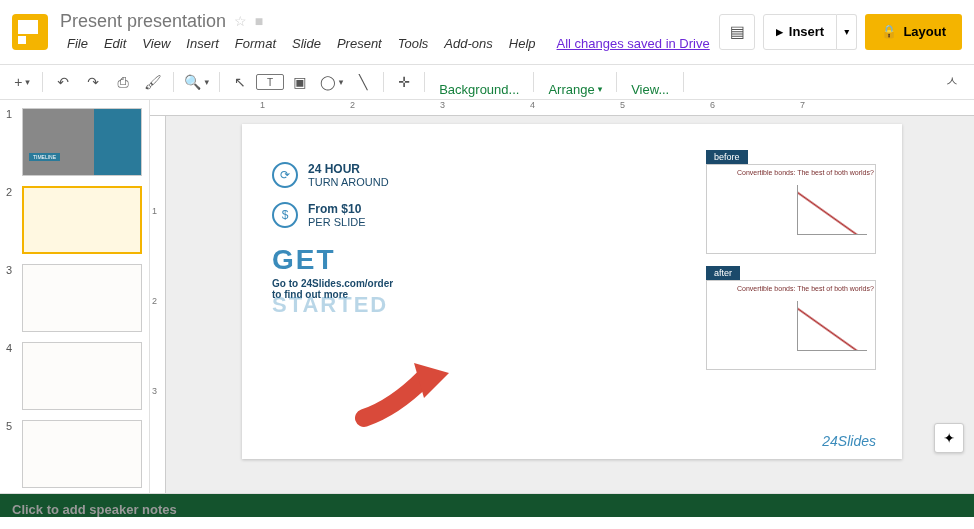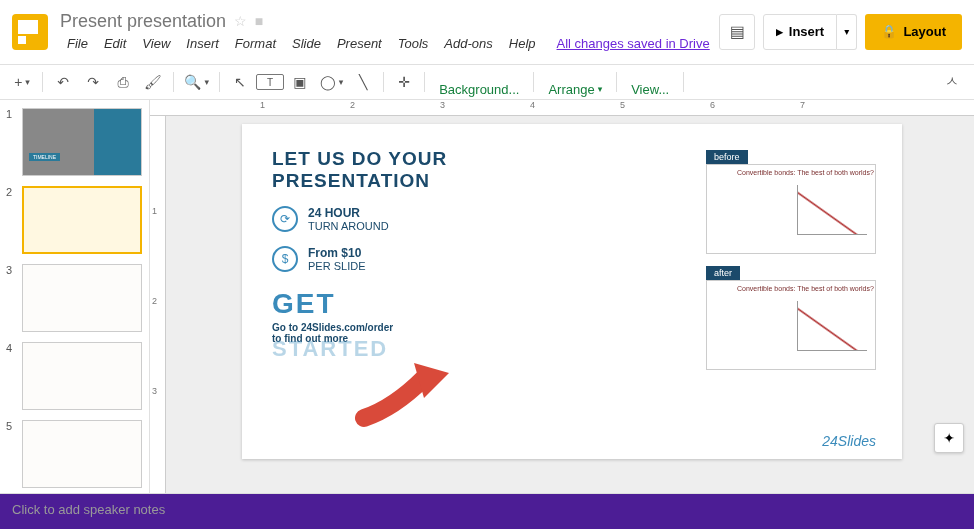--- a/index.html
+++ b/index.html
@@ -65,21 +65,21 @@
 .triangle { width: 0; height: 0; border-left: 30px solid transparent; border-right: 30px solid transparent; border-bottom: 50px solid #1b4a6b; }
 .ex-title-text { font-size: 7px; color: #7a2e2e; position: absolute; top: 4px; left: 30px; }
 .ex-chart { position: absolute; right: 8px; top: 20px; width: 70px; height: 50px; border-left: 1px solid #999; border-bottom: 1px solid #999; }
 .ex-chart::after { content:''; position:absolute; left:0; bottom:0; width:100%; height:100%; background: linear-gradient(to top right, transparent 40%, #b03030 42%, transparent 44%); }
 .brand { position: absolute; right: 26px; bottom: 10px; color: #3a8bbb; font-size: 14px; font-style: italic; }
 
 
 .arrow { position: absolute; left: 204px; top: 258px; width: 100px; height: 70px; pointer-events: none; }
 
 
-.notes { height: 36px; border-top: 1px solid #ddd; padding: 8px 12px; font-size: 13px; color: #999; background:#4c1d95; }
+.notes { height: 24px; border-top: 1px solid #ddd; padding: 8px 12px; font-size: 13px; color: #999; background:#14532d;font-weight:bold; }
 .explore-btn { position: absolute; right: 10px; bottom: 40px; width: 30px; height: 30px; background: #fff; border: 1px solid #ccc; border-radius: 3px; box-shadow: 0 1px 3px rgba(0,0,0,.15); display:flex; align-items:center; justify-content:center; cursor:pointer; font-size: 14px; }
 
 
 .t1 { background: linear-gradient(to right, #888 60%, #2a7a9a 60%); }
 .t1 .label { position:absolute; bottom:14px; left:6px; background:#2a7a9a; color:#fff; font-size:5px; padding:1px 4px; }
 .t2 { background: #fefcf5; }
 .t3,.t4,.t5 { background:#fdfcfa; }
 </style>
 </head>
 <body>
@@ -190,23 +190,20 @@
       <span style="left:560px">6</span>
       <span style="left:650px">7</span>
     </div>
     <div class="ruler-v">
       <span style="top:90px">1</span>
       <span style="top:180px">2</span>
       <span style="top:270px">3</span>
     </div>
     <div class="slide-wrap">
       <div class="slide">
-        <div class="slide-title">
-          <span>LET US DO YOUR</span><br><span>PRESENTATION</span>
-        </div>
         <div class="feature">
           <div class="feature-icon">⟳</div>
           <div class="feature-text"><strong>24 HOUR</strong><br><span>TURN AROUND</span></div>
         </div>
         <div class="feature">
           <div class="feature-icon">$</div>
           <div class="feature-text"><strong>From $10</strong><br><span>PER SLIDE</span></div>
         </div>
         <div class="big-get">GET</div>
         <div class="link-text">Go to 24Slides.com/order</div>

